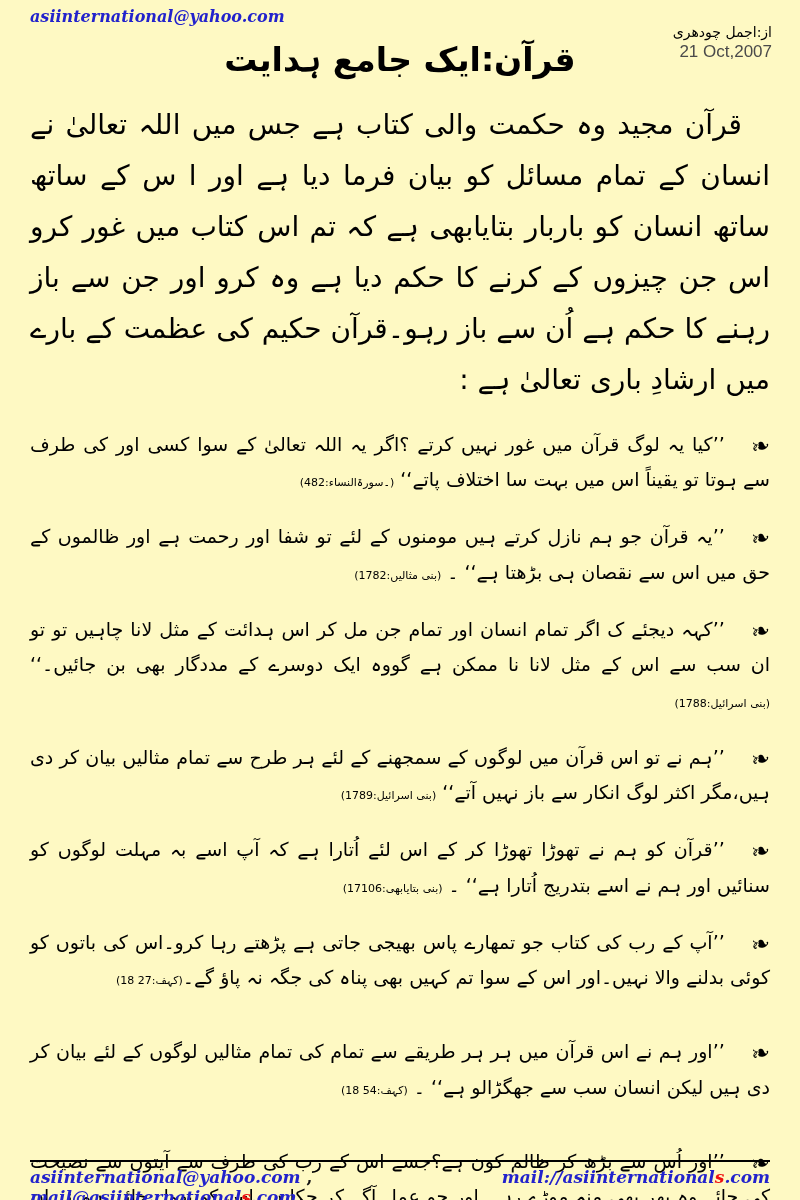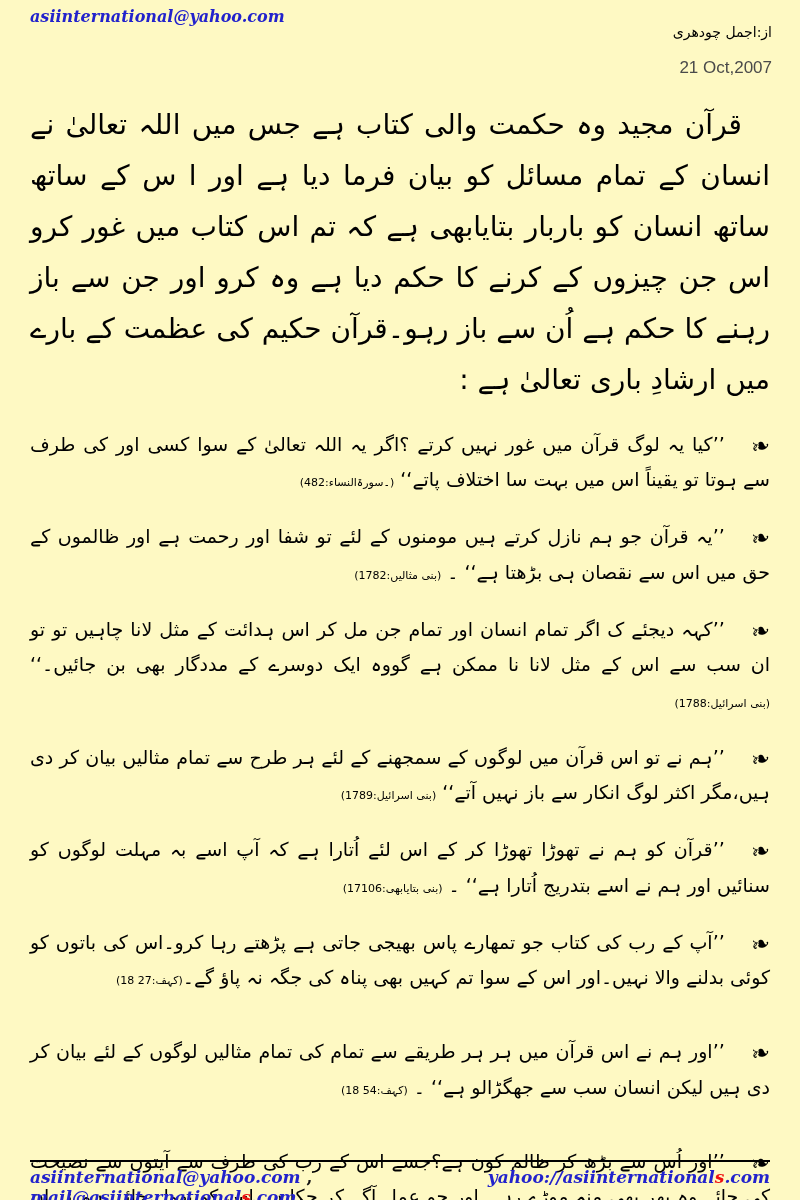--- a/index.html
+++ b/index.html
@@ -15,21 +15,21 @@
     font-family:"DejaVu Serif", serif; font-style:italic; font-weight:bold;
     font-size:16px; color:#2222cc; text-decoration:none;
   }
   .bismillah-wrap { position:absolute; top:5px; left:0; width:100%; text-align:center; }
   .bismillah { font-size:14px; direction:rtl; }
   .page-num { font-size:14px; font-weight:bold; margin-top:-5px;
               font-family:"Liberation Sans", sans-serif; }
   .byline-wrap { position:absolute; top:24px; right:28px; text-align:right; }
   .byline { font-size:14px; direction:rtl; }
   .date { font-size:17px; color:#4a4a4a; font-family:"Liberation Sans", sans-serif;
-          margin-top:18px; }
+          margin-top:2px; }
   .doc-title {
     position:absolute; top:40px; left:0; width:100%; text-align:center;
     font-size:33px; font-weight:bold; direction:rtl; letter-spacing:-1px;
   }
   
   .content { position:absolute; top:100px; left:30px; width:740px; }
   .intro {
     direction:rtl; text-align:justify; font-size:28px; line-height:1.82;
     text-indent:28px;
   }
@@ -59,20 +59,21 @@
 <div class="page">
 
   <a class="hdr-email" href="#">asiinternational@yahoo.com</a>
 
 
   <div class="byline-wrap">
     <div class="byline">از:اجمل چودھری</div>
     <div class="date">21 Oct,2007</div>
   </div>
 
+  <div class="doc-title">قرآن:ایک جامع ہدایت</div>
 
   <div class="content">
 
     <p class="intro">قرآن مجید وہ حکمت والی کتاب ہے جس میں اللہ تعالیٰ نے انسان کے تمام مسائل کو بیان فرما دیا ہے اور ا س کے ساتھ ساتھ انسان کو باربار بتایابھی ہے کہ تم اس کتاب میں غور کرو اس جن چیزوں کے کرنے کا حکم دیا ہے وہ کرو اور جن سے باز رہنے کا حکم ہے اُن سے باز رہو۔قرآن حکیم کی عظمت کے بارے میں ارشادِ باری تعالیٰ ہے :</p>
 
     <p class="verse"><span class="ornament">❧</span><span>’’کیا یہ لوگ قرآن میں غور نہیں کرتے ؟اگر یہ اللہ تعالیٰ کے سوا کسی اور کی طرف سے ہوتا تو یقیناً اس میں بہت سا اختلاف پاتے‘‘</span> <span class="vref" dir="ltr">(4۔سورۃالنساء:82)</span></p>
 
     <p class="verse"><span class="ornament">❧</span><span>’’یہ قرآن جو ہم نازل کرتے ہیں مومنوں کے لئے تو شفا اور رحمت ہے اور ظالموں کے حق میں اس سے نقصان ہی بڑھتا ہے‘‘ ۔</span> <span class="vref" dir="ltr">(17بنی مثالیں:82)</span></p>
 
     <p class="verse"><span class="ornament">❧</span><span>’’کہہ دیجئے ک اگر تمام انسان اور تمام جن مل کر اس ہدائت کے مثل لانا چاہیں تو تو ان سب سے اس کے مثل لانا نا ممکن ہے گووہ ایک دوسرے کے مددگار بھی بن جائیں۔‘‘</span> <span class="vref" dir="ltr">(17بنی اسرائیل:88)</span></p>
@@ -90,17 +91,17 @@
     <p class="verse"><span class="ornament">❧</span><span>’’اور بیشک ہم نے اسے ان کے درمیان طرح طرح سے بیان کیا تا کہ وہ نصیحت حاصل کریں مگر اکثر لوگوں نے انکار کے سوا قبول نہ کیا‘‘ ۔</span> <span class="vref" dir="ltr">(25الفرقان:50)</span></p>
 
   </div>
 
   <div class="footer">
     <div class="footer-rule"></div>
     <div class="footer-row">
       <span>
         <a href="#">asiinternational@yahoo.com</a><span class="comma"> , </span><a href="#"><span>mail@asiinternational</span><span class="red-s">s</span><span>.com</span></a>
       </span>
-      <a href="#"><span>yahoo://asiinternational</span><span class="red-s">s</span><span>.com</span></a>
+      <a href="#"><span>mail://asiinternational</span><span class="red-s">s</span><span>.com</span></a>
     </div>
   </div>
 
 </div>
 
 </body></html>

